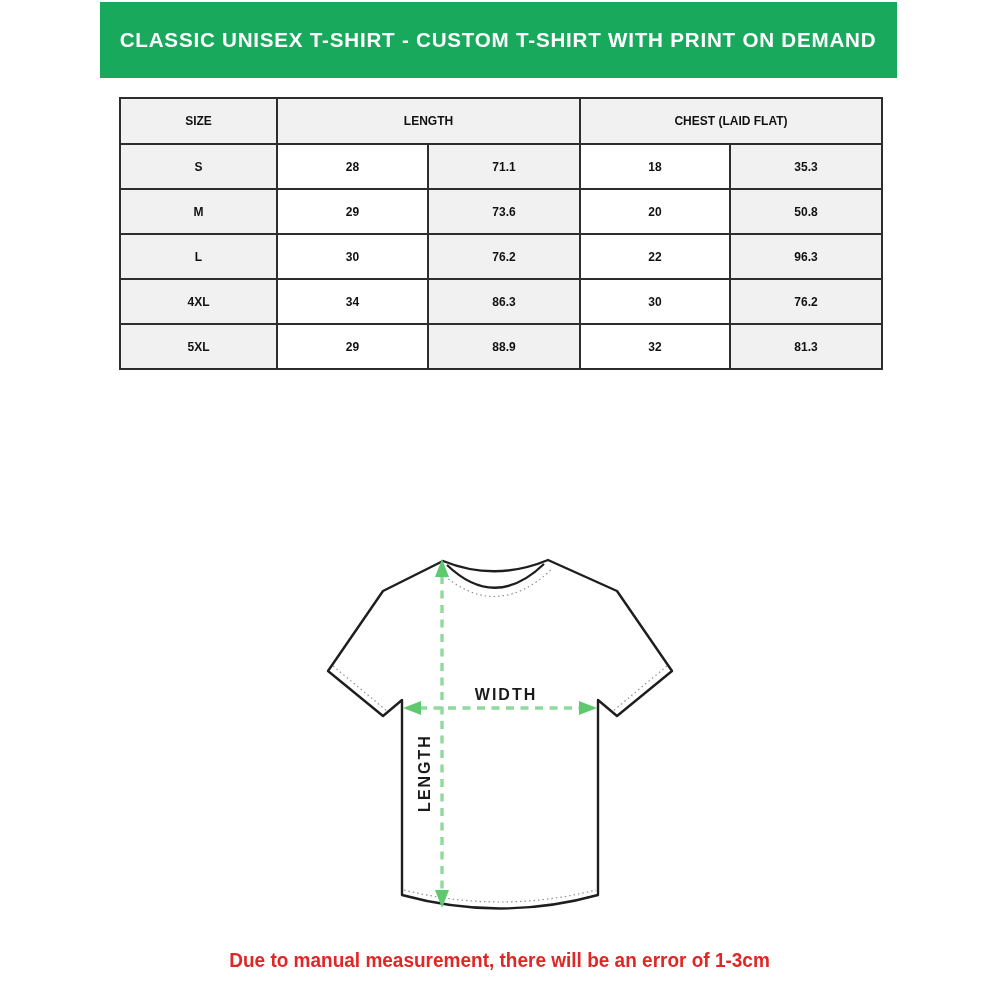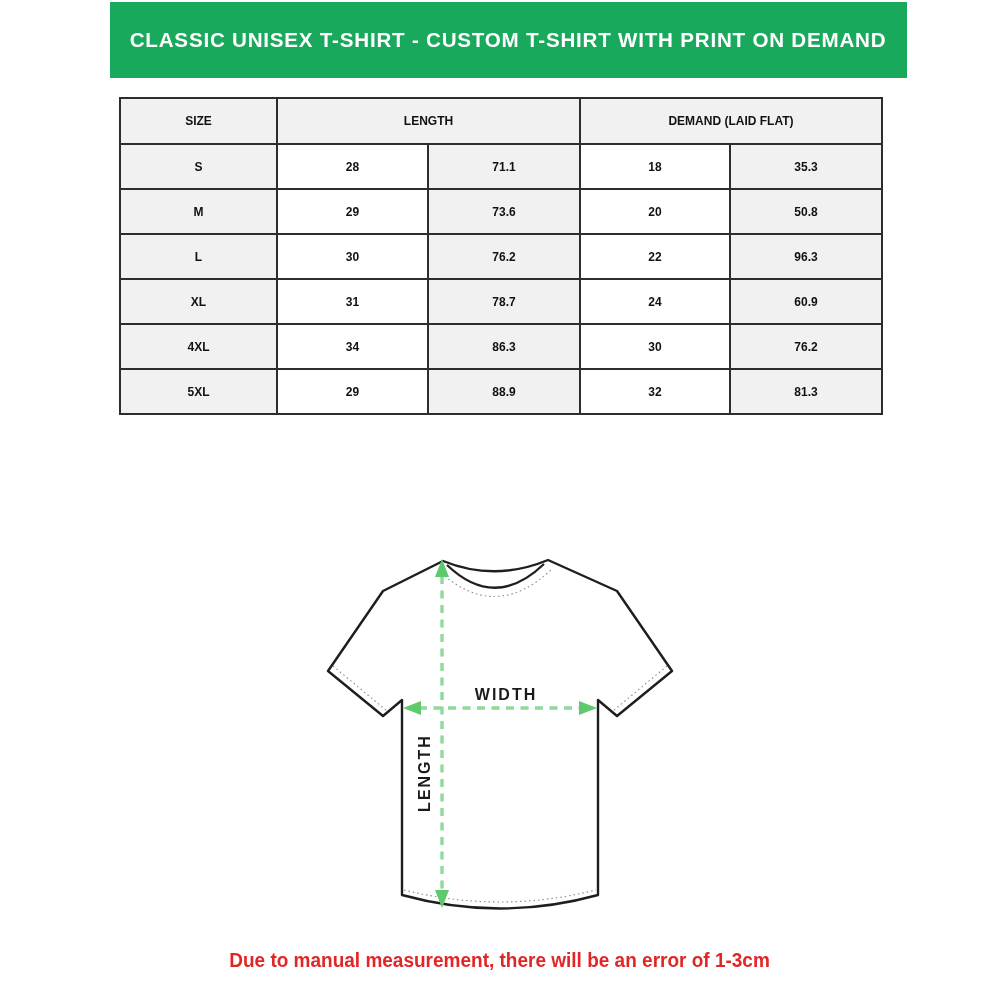--- a/index.html
+++ b/index.html
@@ -7,21 +7,21 @@
     width: 1000px; height: 1000px;
     background: #ffffff;
     font-family: "Liberation Sans", sans-serif;
     position: relative;
     overflow: hidden;
   }
   .page { position: relative; width: 1000px; height: 1000px; background:#fff; }
 
   
   .banner {
-    position: absolute; left: 110px; top: 2px;
+    position: absolute; left: 100px; top: 2px;
     width: 797px; height: 76px;
     background: #18a95c;
     display: flex; align-items: center; justify-content: center;
   }
   .banner-title {
     color: #ffffff; font-weight: bold; font-size: 21px;
     letter-spacing: 0.8px; white-space: nowrap;
     transform: scaleX(0.98);
   }
 
@@ -69,21 +69,21 @@
         <col style="width:157px">
           <col style="width:151px">
           <col style="width:152px">
           <col style="width:150px">
           <col style="width:152px">
       </colgroup>
       <thead>
         <tr>
           <th class="g">SIZE</th>
           <th class="g" colspan="2">LENGTH</th>
-          <th class="g" colspan="2">DEMAND (LAID FLAT)</th>
+          <th class="g" colspan="2">CHEST (LAID FLAT)</th>
         </tr>
       </thead>
       <tbody>
         <tr>
           <td class="g">S</td>
           <td>28</td>
           <td class="g">71.1</td>
           <td>18</td>
           <td class="g">35.3</td>
         </tr>
@@ -93,27 +93,20 @@
           <td class="g">73.6</td>
           <td>20</td>
           <td class="g">50.8</td>
         </tr>
         <tr>
           <td class="g">L</td>
           <td>30</td>
           <td class="g">76.2</td>
           <td>22</td>
           <td class="g">96.3</td>
-        </tr>
-        <tr>
-          <td class="g">XL</td>
-          <td>31</td>
-          <td class="g">78.7</td>
-          <td>24</td>
-          <td class="g">60.9</td>
         </tr>
         <tr>
           <td class="g">4XL</td>
           <td>34</td>
           <td class="g">86.3</td>
           <td>30</td>
           <td class="g">76.2</td>
         </tr>
         <tr>
           <td class="g">5XL</td>

